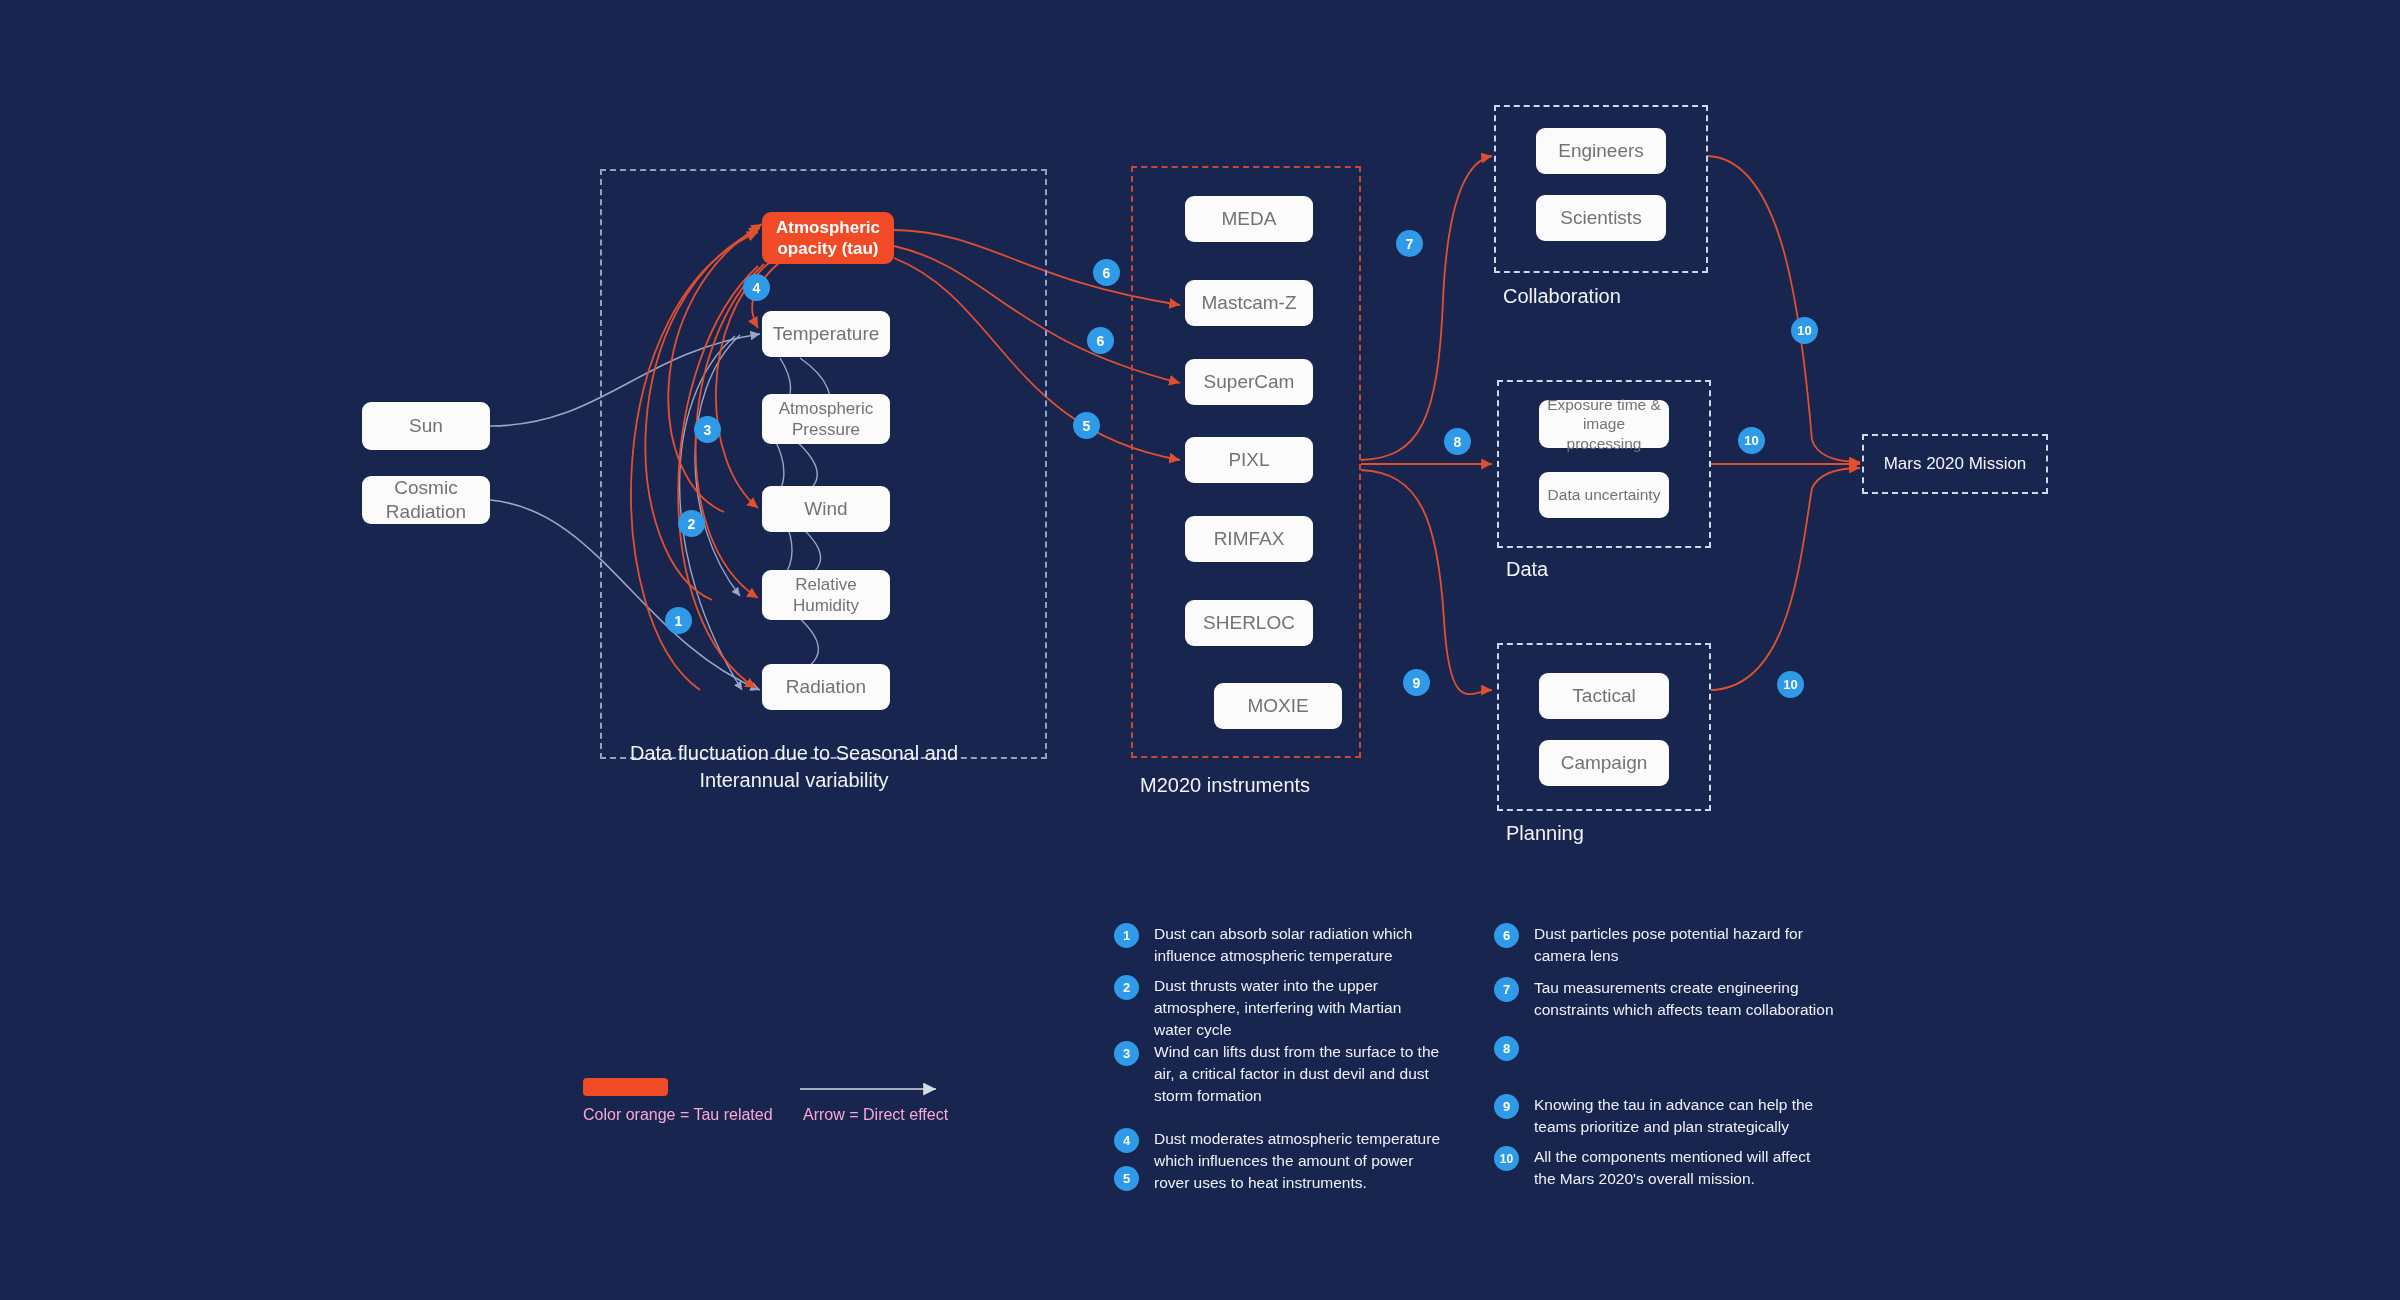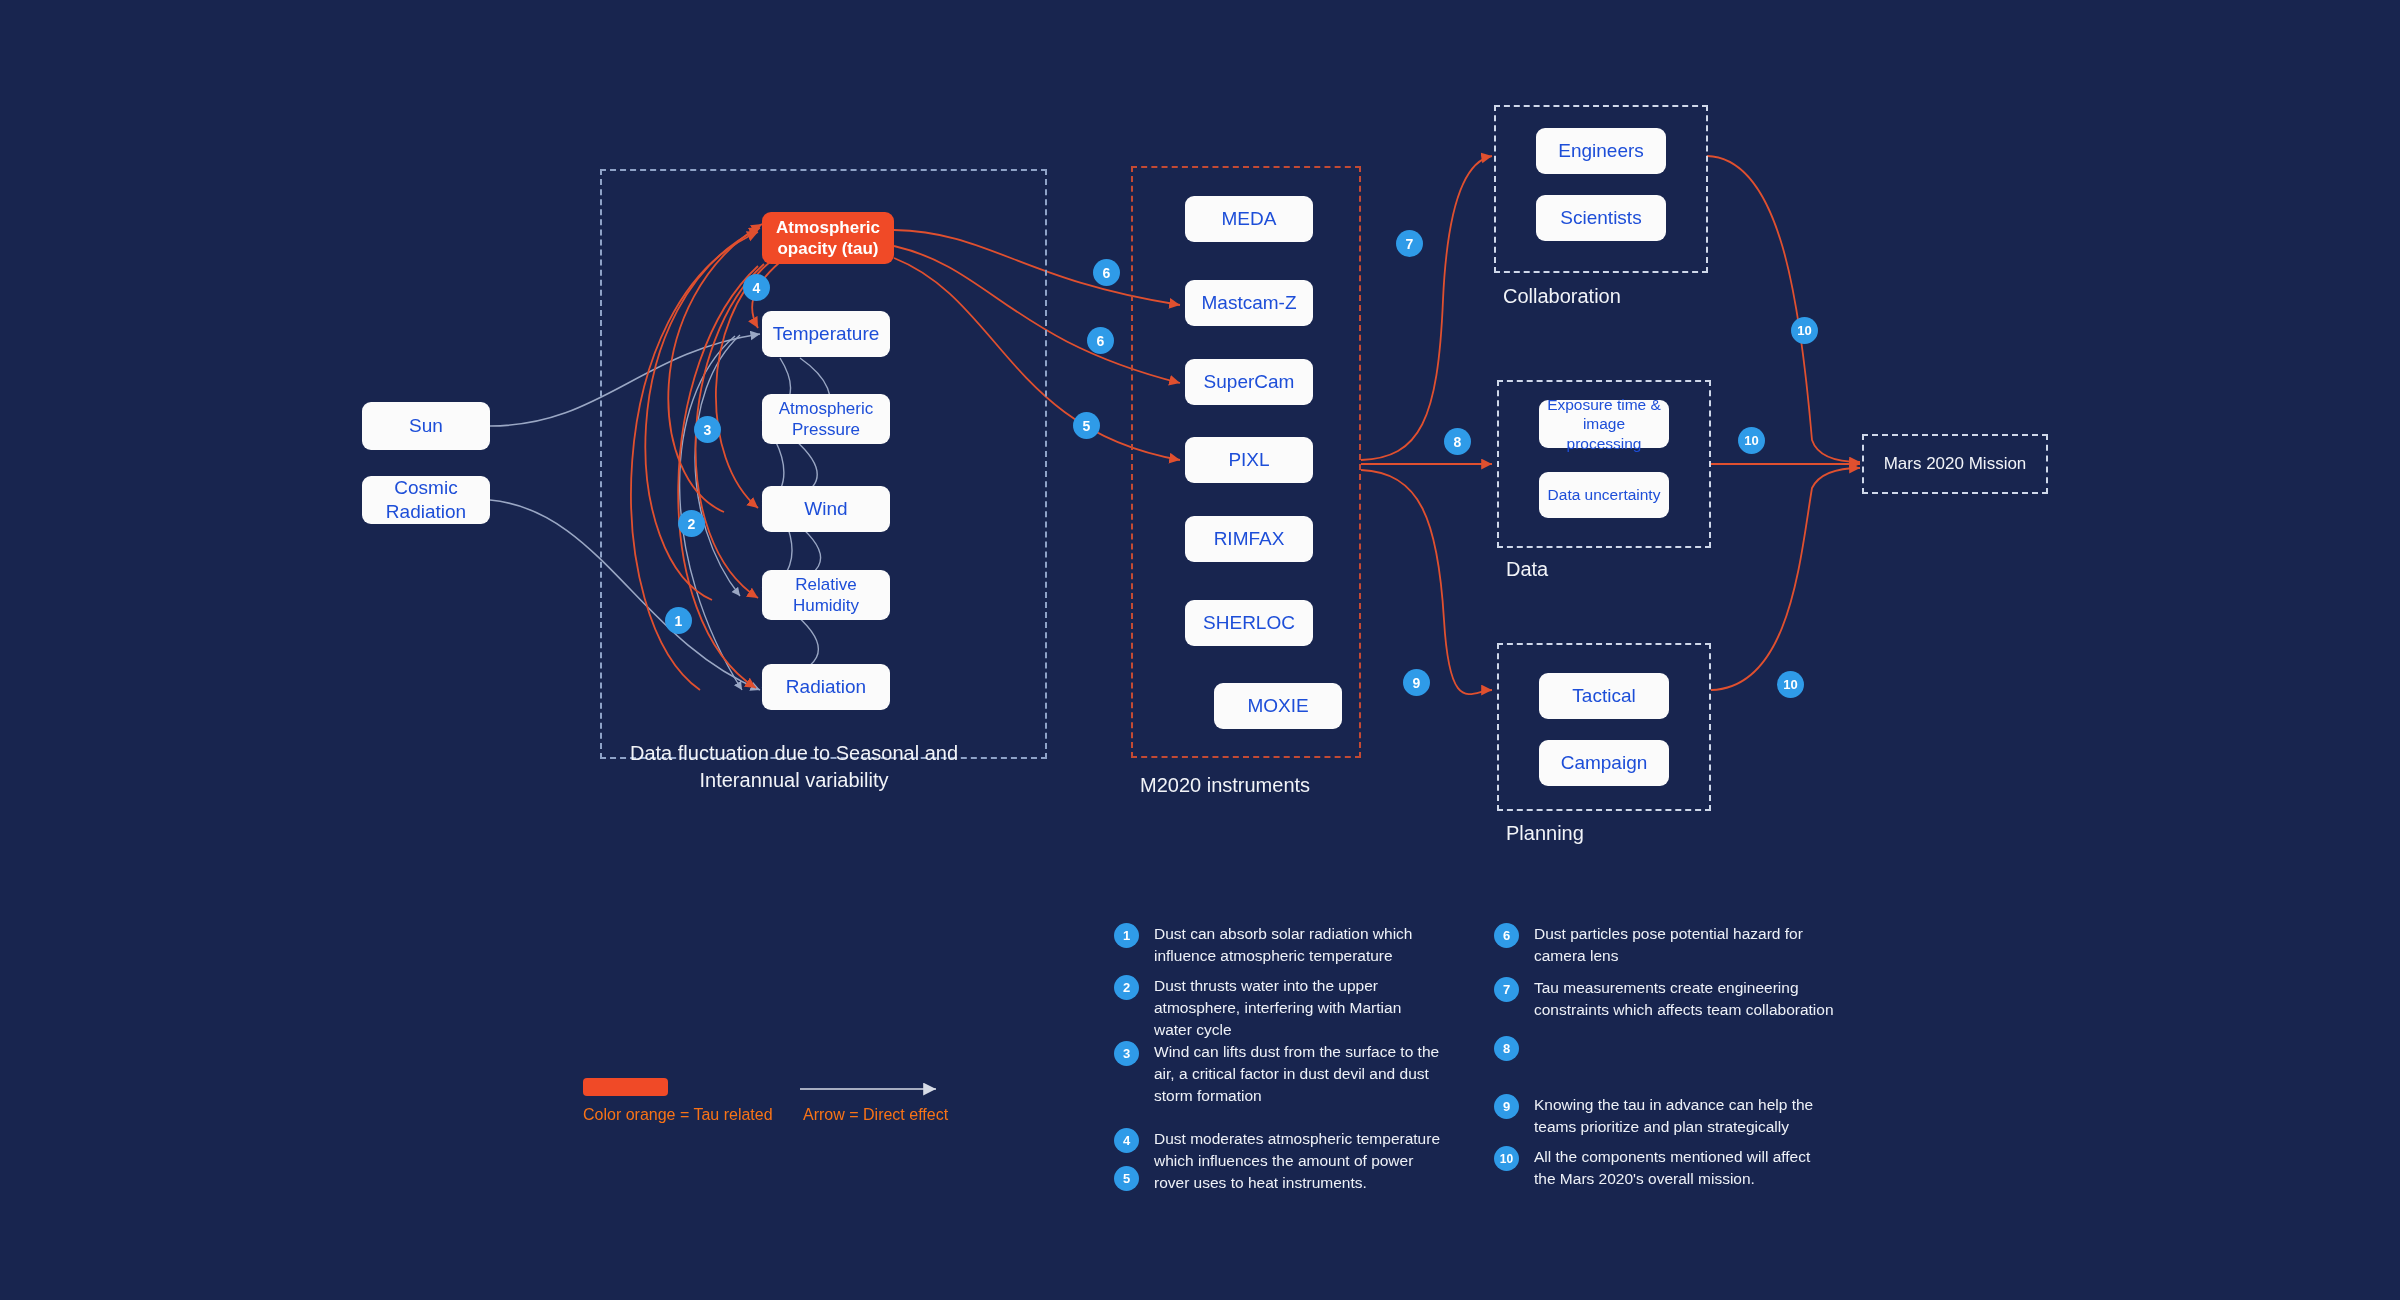--- a/index.html
+++ b/index.html
@@ -10,21 +10,21 @@
     overflow:hidden;
     position:relative;
   }
   #canvas{position:absolute;left:0;top:0;width:2400px;height:1300px;}
   svg.wires{position:absolute;left:0;top:0;width:2400px;height:1300px;pointer-events:none;}
 
   
   .node{
     position:absolute;
     background:#fbfbfb;
-    color:#1d4ed8;
+    color:#737373;
     border-radius:9px;
     display:flex;align-items:center;justify-content:center;
     text-align:center;
     font-size:19px;
     line-height:1.25;
     box-sizing:border-box;
     padding:4px 6px;
   }
   .node.tau{
     background:#f04a27;
@@ -66,21 +66,21 @@
     font-size:42px;
     font-weight:bold;
     letter-spacing:-0.5px;
   }
   .key-swatch{
     position:absolute;
     width:85px;height:18px;border-radius:4px;background:#f04a27;
   }
   .key-label{
     position:absolute;
-    color:#f97316;font-size:16px;
+    color:#f9a8d4;font-size:16px;
   }
 
   
   .legend-item{position:absolute;display:flex;align-items:flex-start;}
   .legend-text{
     color:#eef1f7;
     font-size:15.5px;
     line-height:1.42;
     margin-left:15px;
     white-space:pre-line;

